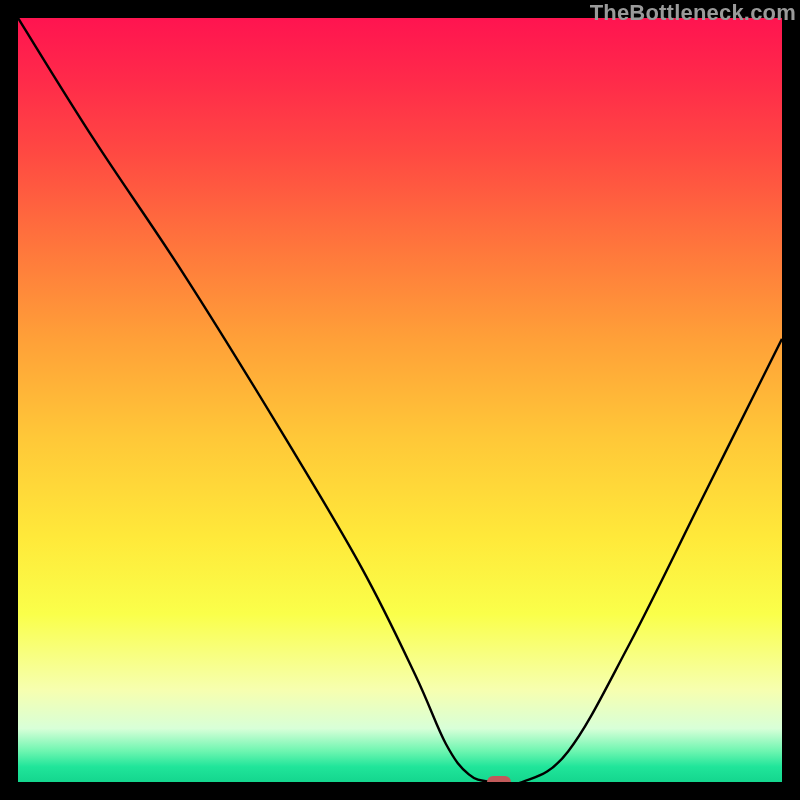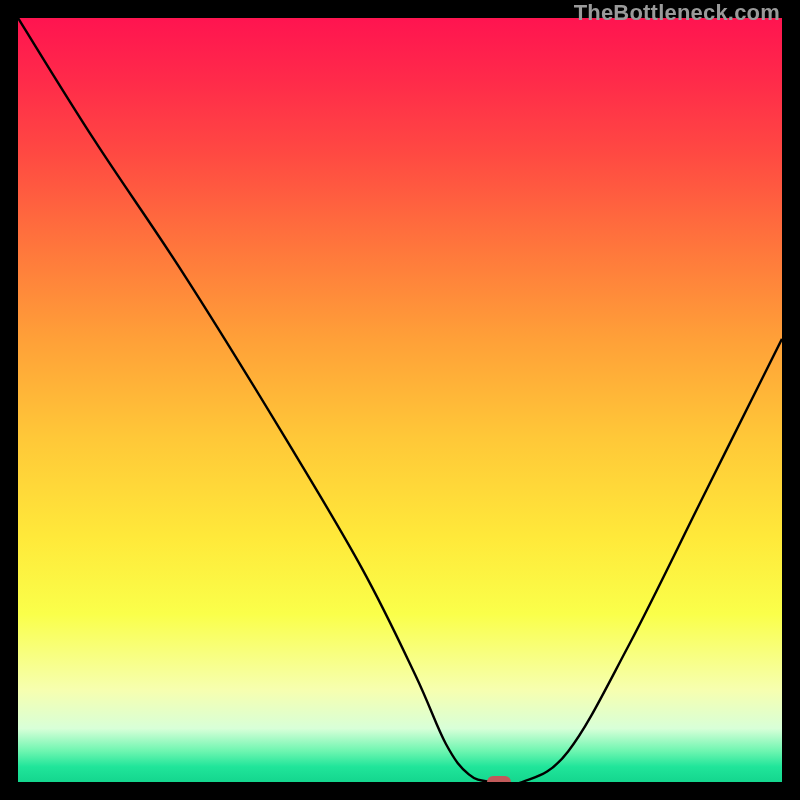--- a/index.html
+++ b/index.html
@@ -51,21 +51,21 @@
     width: 100%;
     height: 100%;
   }
   .marker {
     position: absolute;
     border-radius: 7px;
   }
   .watermark {
     position: absolute;
     top: 0px;
-    right: 20px;
+    right: 4px;
     color: #9a9a9a;
     font-size: 22px;
     font-weight: 600;
     letter-spacing: 0.2px;
   }
 </style>
 </head>
 <body>
 
 <div class="frame">

